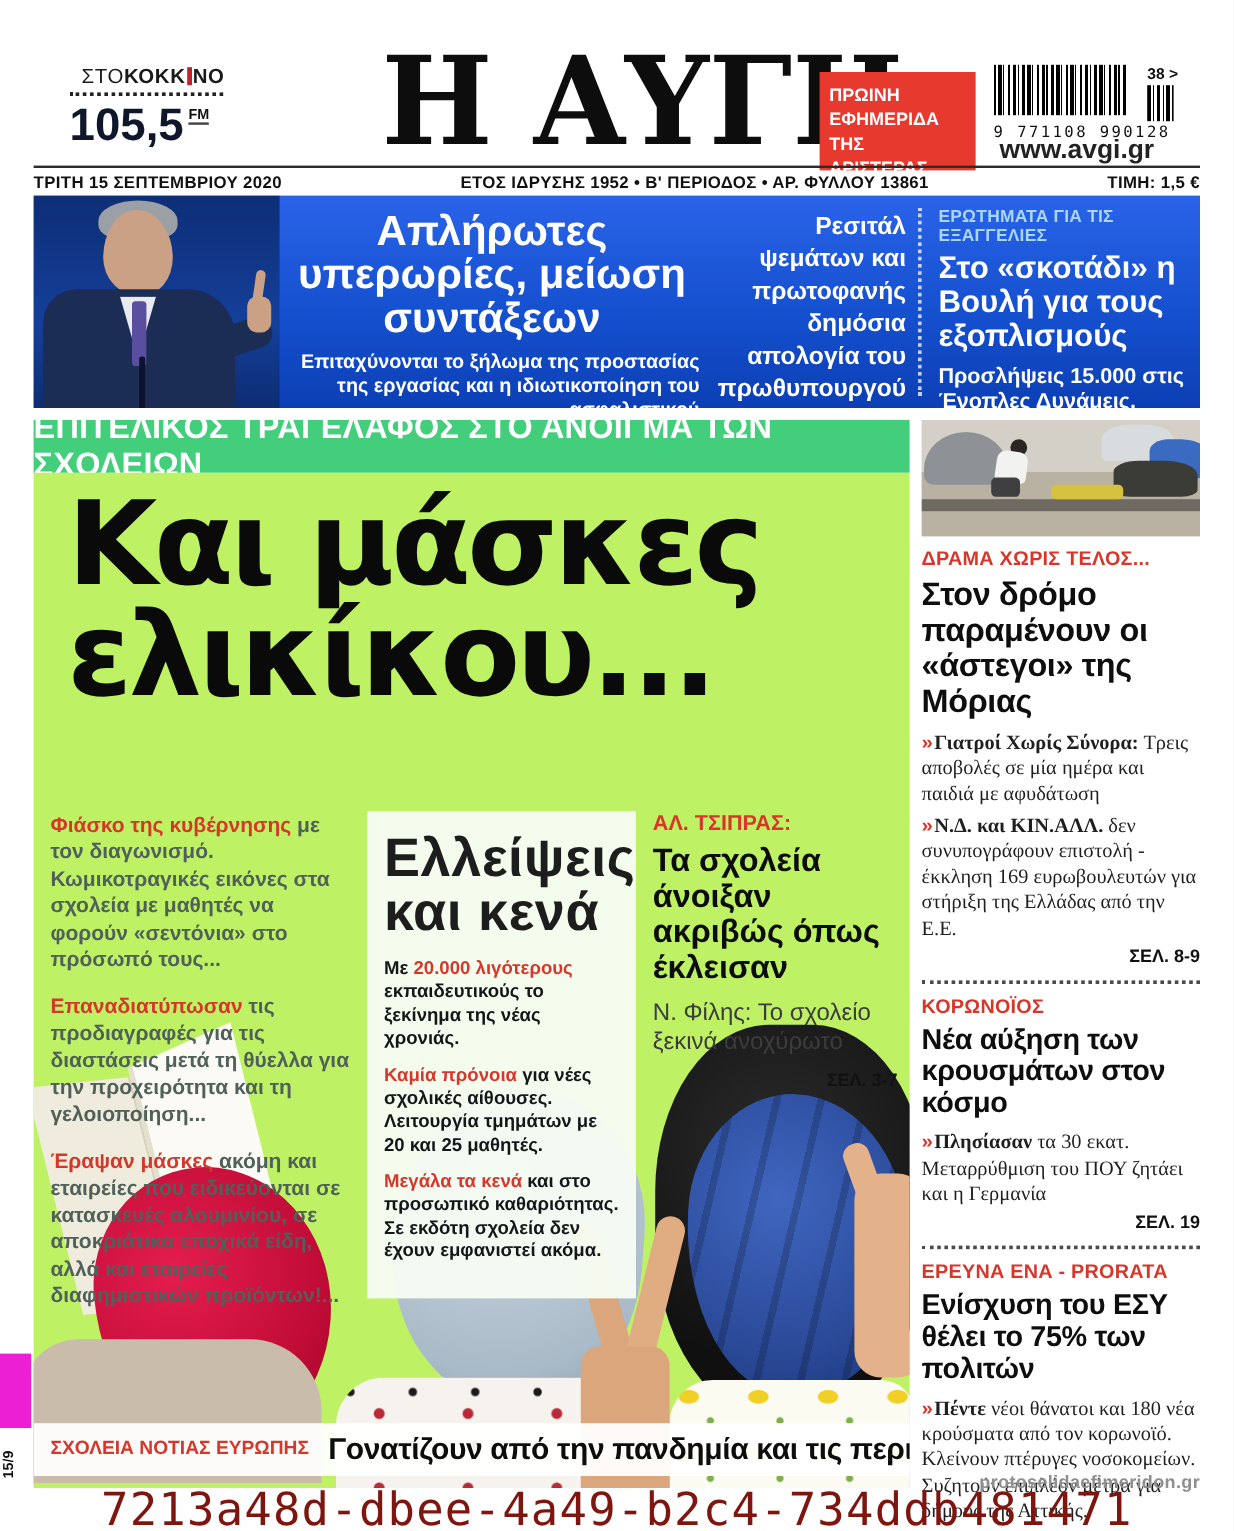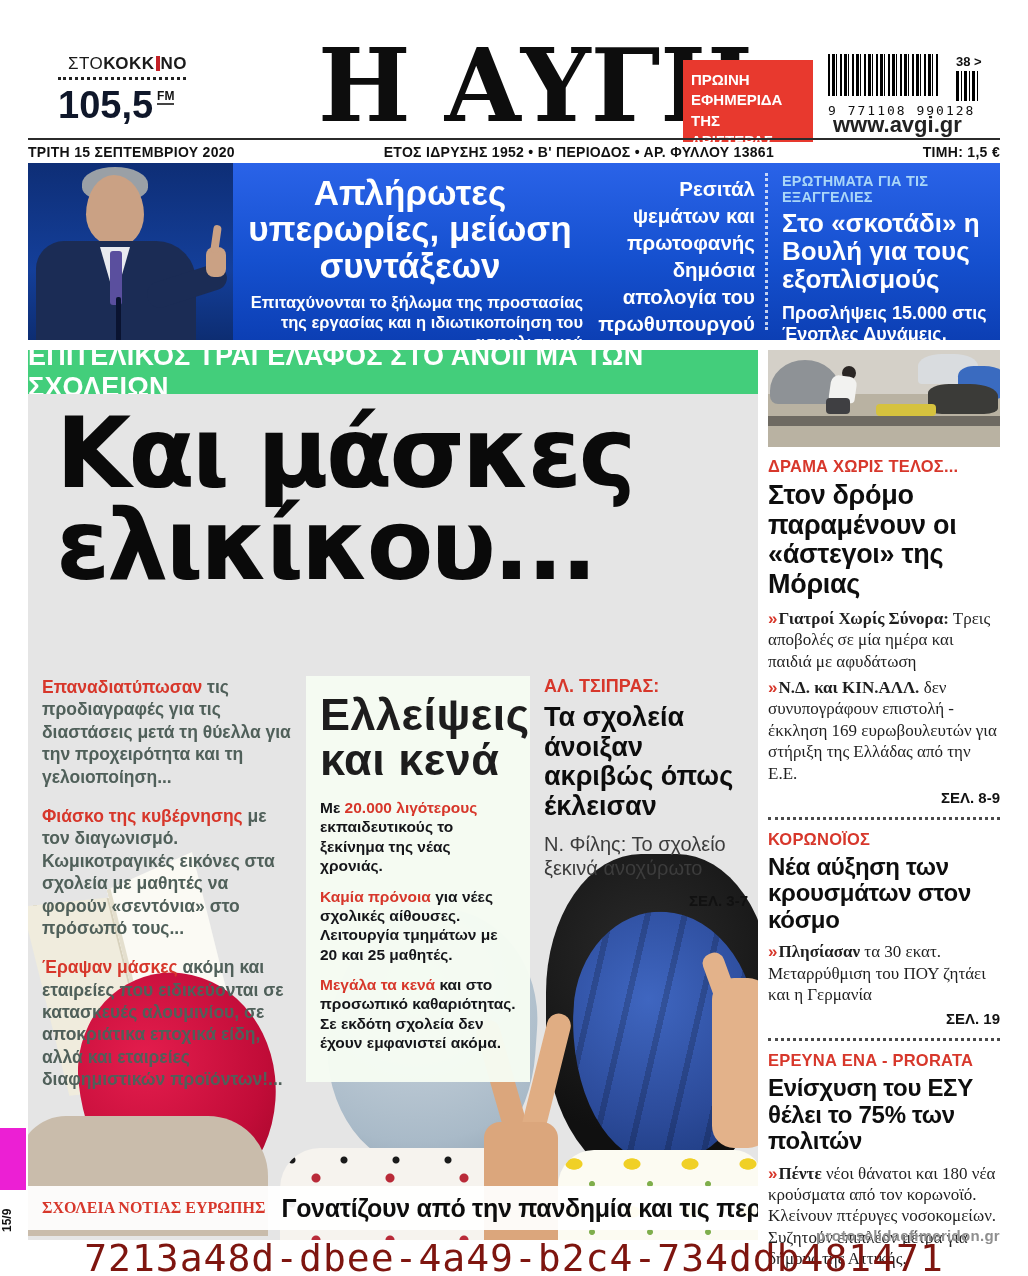--- a/index.html
+++ b/index.html
@@ -59,21 +59,21 @@
   .b-col3 { flex:1; padding:10px 10px 6px 14px; text-align:left; }
   .b-col3 .k { color:#a9d6f8; font-weight:800; font-size:14.5px; letter-spacing:.2px; }
   .b-col3 .h { color:#fff; font-weight:800; font-size:26px; line-height:1.08; margin-top:4px; }
   .b-col3 .s { color:#fff; font-weight:700; font-size:18px; line-height:1.18; margin-top:10px; }
 
   
   .main-row { position:absolute; left:28px; top:350px; width:972px; height:890px; display:flex; }
   .main-col { position:relative; width:730px; flex:0 0 auto; }
   .green-strip { height:44px; background:#43ce7b; color:#fff; font-weight:800; font-size:27px;
     display:flex; align-items:center; justify-content:center; letter-spacing:.2px; }
-  .pale { position:relative; height:846px; background:#e5e5e5; overflow:hidden; }
+  .pale { position:relative; height:846px; background:#bef264; overflow:hidden; }
   .big-headline { position:relative; z-index:2; padding:14px 0 0 28px;
     font-size:97px; font-weight:900; letter-spacing:-3px; line-height:.95; color:#0a0a0a; font-family:"DejaVu Sans", sans-serif; }
 
   .content-row { position:absolute; z-index:3; left:14px; top:282px; width:706px; display:flex; gap:14px; }
   .lcol { width:250px; }
   .lcol p { font-size:17.5px; font-weight:700; color:#50605a; line-height:1.28; margin-bottom:17px; }
   .lead-red { color:#d7372b; }
   .midbox { width:224px; background:rgba(246,252,243,.96); padding:16px 14px 18px; align-self:flex-start; }
   .box-title { font-size:45px; font-weight:700; color:#1d1d1d; line-height:1.0; margin-bottom:16px; letter-spacing:.5px; }
   .midbox p { font-size:15.5px; font-weight:700; color:#15161a; line-height:1.25; margin-bottom:11px; }
@@ -114,21 +114,21 @@
                      radial-gradient(circle 3px at 34px 34px, #7fae4c 2.5px, transparent 3.5px);
     background-size:58px 48px, 58px 48px; }
   .hand-peace { position:absolute; left:456px; top:262px; width:74px; height:120px; background:#dba67c; border-radius:16px 16px 0 0; }
   .finger1 { position:absolute; left:462px; top:158px; width:24px; height:124px; background:#dba67c; border-radius:12px; transform:rotate(-16deg); }
   .finger2 { position:absolute; left:506px; top:152px; width:24px; height:130px; background:#e0ad83; border-radius:12px; transform:rotate(14deg); }
   .hand-thumb { position:absolute; right:-12px; top:118px; width:58px; height:170px; background:#e3b28a; border-radius:22px; }
   .thumb-nub { position:absolute; right:28px; top:92px; width:22px; height:52px; background:#e3b28a; border-radius:10px; transform:rotate(-20deg); }
 
   .bottom-strip { position:absolute; z-index:4; left:0; right:0; top:792px; height:44px;
     background:rgba(255,255,255,.94); display:flex; align-items:center; }
-  .bs-kicker { color:#d7372b; font-weight:800; font-size:16px; margin:0 16px 0 14px; white-space:nowrap;font-family:Liberation Serif, serif; }
+  .bs-kicker { color:#d7372b; font-weight:800; font-size:16px; margin:0 16px 0 14px; white-space:nowrap; }
   .bs-headline { font-size:25px; font-weight:900; color:#0d0d0d; flex:1; letter-spacing:-.3px; white-space:nowrap; }
 
   
   .sidebar { width:242px; flex:0 0 auto; padding-left:10px; position:relative; }
   .sb-photo { position:relative; width:100%; height:97px; background:linear-gradient(180deg,#d4d0c8 0 45%, #b9b2a2 45% 100%); overflow:hidden; }
   .tent1 { position:absolute; left:2px; top:10px; width:70px; height:44px; background:#8e9296; border-radius:50% 50% 8px 8px/70% 70% 8px 8px; }
   .tent2 { position:absolute; left:150px; top:4px; width:60px; height:30px; background:#d9dcdf; border-radius:40% 40% 4px 4px; }
   .tarp { position:absolute; left:190px; top:16px; width:52px; height:34px; background:#3a6bc0; border-radius:30% 50% 40% 30%; }
   .pile { position:absolute; left:160px; top:34px; width:70px; height:30px; background:#3b3b38; border-radius:30% 40% 20% 20%; }
   .barrier { position:absolute; left:108px; top:54px; width:60px; height:12px; background:#d6c23e; border-radius:4px; }
@@ -234,22 +234,22 @@
           <div class="body-right"></div>
           <div class="finger1"></div>
           <div class="finger2"></div>
           <div class="hand-peace"></div>
           <div class="thumb-nub"></div>
           <div class="hand-thumb"></div>
         </div>
 
         <div class="content-row">
           <div class="lcol">
+            <p><span class="lead-red">Φιάσκο της κυβέρνησης</span><span> με τον διαγωνισμό. Κωμικοτραγικές εικόνες στα σχολεία με μαθητές να φορούν «σεντόνια» στο πρόσωπό τους...</span></p>
             <p><span class="lead-red">Επαναδιατύπωσαν</span><span> τις προδιαγραφές για τις διαστάσεις μετά τη θύελλα για την προχειρότητα και τη γελοιοποίηση...</span></p>
-            <p><span class="lead-red">Φιάσκο της κυβέρνησης</span><span> με τον διαγωνισμό. Κωμικοτραγικές εικόνες στα σχολεία με μαθητές να φορούν «σεντόνια» στο πρόσωπό τους...</span></p>
             <p><span class="lead-red">Έραψαν μάσκες</span><span> ακόμη και εταιρείες που ειδικεύονται σε κατασκευές αλουμινίου, σε αποκριάτικα εποχικά είδη, αλλά και εταιρείες διαφημιστικών προϊόντων!...</span></p>
           </div>
           <div class="midbox">
             <div class="box-title">
               <div>Ελλείψεις</div>
               <div>και κενά</div>
             </div>
             <p><span>Με </span><span class="lead-red">20.000 λιγότερους</span><span> εκπαιδευτικούς το ξεκίνημα της νέας χρονιάς.</span></p>
             <p><span></span><span class="lead-red">Καμία πρόνοια</span><span> για νέες σχολικές αίθουσες. Λειτουργία τμημάτων με 20 και 25 μαθητές.</span></p>
             <p><span></span><span class="lead-red">Μεγάλα τα κενά</span><span> και στο προσωπικό καθαριότητας. Σε εκδότη σχολεία δεν έχουν εμφανιστεί ακόμα.</span></p>

